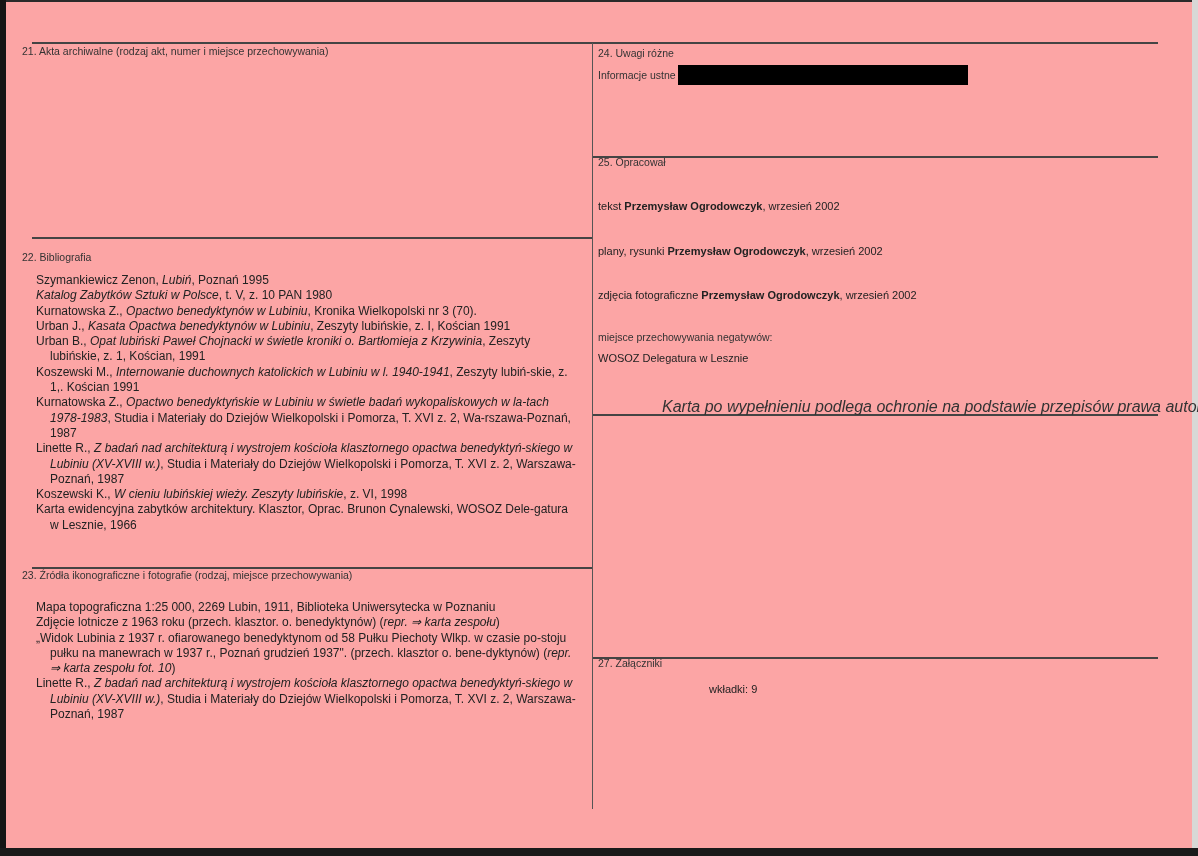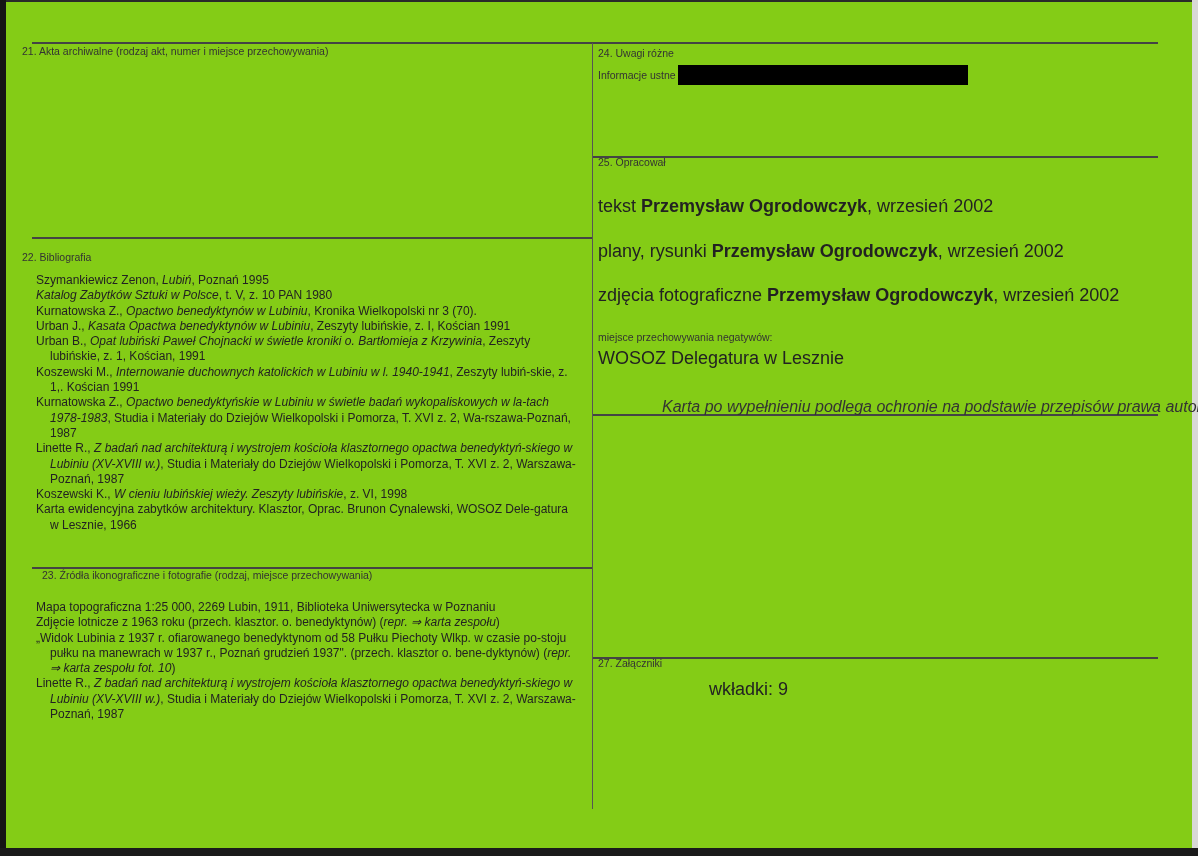--- a/index.html
+++ b/index.html
@@ -3,30 +3,30 @@
 <meta charset="utf-8">
 <style>
   html, body { margin:0; padding:0; }
   body {
     width:1198px; height:856px; position:relative; overflow:hidden;
     background:#1a1a1a;
     font-family:"Liberation Sans", sans-serif; color:#222;
   }
   .paper {
     position:absolute; left:6px; top:2px; width:1186px; height:846px;
-    background:#84cc16;
+    background:#fca5a5;
   }
   .edge-top { position:absolute; left:0; top:0; width:1198px; height:3px; background:#2a2a2a; }
   .edge-bottom { position:absolute; left:0; bottom:0; width:1198px; height:8px; background:#1a1a1a; }
   .edge-left { position:absolute; left:0; top:0; width:6px; height:856px; background:#151515; }
   .edge-right { position:absolute; right:0; top:0; width:6px; height:856px; background:#d8d8d6; }
   .hline { position:absolute; height:1.5px; background:#444; }
   .vline { position:absolute; width:1px; background:#555; }
   .label { position:absolute; font-size:10.5px; color:#333; white-space:nowrap; }
-  .txt { position:absolute; font-size:18px; color:#222; white-space:nowrap; line-height:15px; }
+  .txt { position:absolute; font-size:11px; color:#222; white-space:nowrap; line-height:15px; }
   .biblist { position:absolute; font-size:12px; line-height:15.3px; color:#222; }
   .bibitem { padding-left:14px; text-indent:-14px; }
   i { font-style:italic; }
   b { font-weight:bold; }
   .redact { position:absolute; background:#000; }
   .note { position:absolute; font-size:16px; font-style:italic; color:#333; white-space:nowrap; }
 </style>
 </head>
 <body>
 
@@ -54,21 +54,21 @@
     <div class="bibitem"><span>Kurnatowska Z., </span><i>Opactwo benedyktynów w Lubiniu</i><span>, Kronika Wielkopolski nr 3 (70).</span></div>
     <div class="bibitem"><span>Urban J., </span><i>Kasata Opactwa benedyktynów w Lubiniu</i><span>, Zeszyty lubińskie, z. I, Kościan 1991</span></div>
     <div class="bibitem"><span>Urban B., </span><i>Opat lubiński Paweł Chojnacki w świetle kroniki o. Bartłomieja z Krzywinia</i><span>, Zeszyty lubińskie, z. 1, Kościan, 1991</span></div>
     <div class="bibitem"><span>Koszewski M., </span><i>Internowanie duchownych katolickich w Lubiniu w l. 1940-1941</i><span>, Zeszyty lubiń-skie, z. 1,. Kościan 1991</span></div>
     <div class="bibitem"><span>Kurnatowska Z., </span><i>Opactwo benedyktyńskie w Lubiniu w świetle badań wykopaliskowych w la-tach 1978-1983</i><span>, Studia i Materiały do Dziejów Wielkopolski i Pomorza, T. XVI z. 2, Wa-rszawa-Poznań, 1987</span></div>
     <div class="bibitem"><span>Linette R., </span><i>Z badań nad architekturą i wystrojem kościoła klasztornego opactwa benedyktyń-skiego w Lubiniu (XV-XVIII w.)</i><span>, Studia i Materiały do Dziejów Wielkopolski i Pomorza, T. XVI z. 2, Warszawa-Poznań, 1987</span></div>
     <div class="bibitem"><span>Koszewski K., </span><i>W cieniu lubińskiej wieży. Zeszyty lubińskie</i><span>, z. VI, 1998</span></div>
     <div class="bibitem"><span>Karta ewidencyjna zabytków architektury. Klasztor, Oprac. Brunon Cynalewski, WOSOZ Dele-gatura w Lesznie, 1966</span><i></i><span></span></div>
   </div>
 
-  <div class="label" style="left:16px; top:567px;margin-left:20px;">23. Źródła ikonograficzne i fotografie (rodzaj, miejsce przechowywania)</div>
+  <div class="label" style="left:16px; top:567px;">23. Źródła ikonograficzne i fotografie (rodzaj, miejsce przechowywania)</div>
   <div class="biblist" style="left:30px; top:598px; width:540px;">
     <div class="bibitem"><span>Mapa topograficzna 1:25 000, 2269 Lubin, 1911, Biblioteka Uniwersytecka w Poznaniu</span></div>
     <div class="bibitem"><span>Zdjęcie lotnicze z 1963 roku (przech. klasztor. o. benedyktynów) (</span><i>repr. ⇒ karta zespołu</i><span>)</span></div>
     <div class="bibitem"><span>„Widok Lubinia z 1937 r. ofiarowanego benedyktynom od 58 Pułku Piechoty Wlkp. w czasie po-stoju pułku na manewrach w 1937 r., Poznań grudzień 1937". (przech. klasztor o. bene-dyktynów) (</span><i>repr. ⇒ karta zespołu fot. 10</i><span>)</span></div>
     <div class="bibitem"><span>Linette R., </span><i>Z badań nad architekturą i wystrojem kościoła klasztornego opactwa benedyktyń-skiego w Lubiniu (XV-XVIII w.)</i><span>, Studia i Materiały do Dziejów Wielkopolski i Pomorza, T. XVI z. 2, Warszawa-Poznań, 1987</span></div>
   </div>
 
   <div class="label" style="left:592px; top:45px;">24. Uwagi różne</div>
   <div class="label" style="left:592px; top:67px;">Informacje ustne</div>
   <div class="redact" style="left:672px; top:63px; width:290px; height:20px;"></div>

